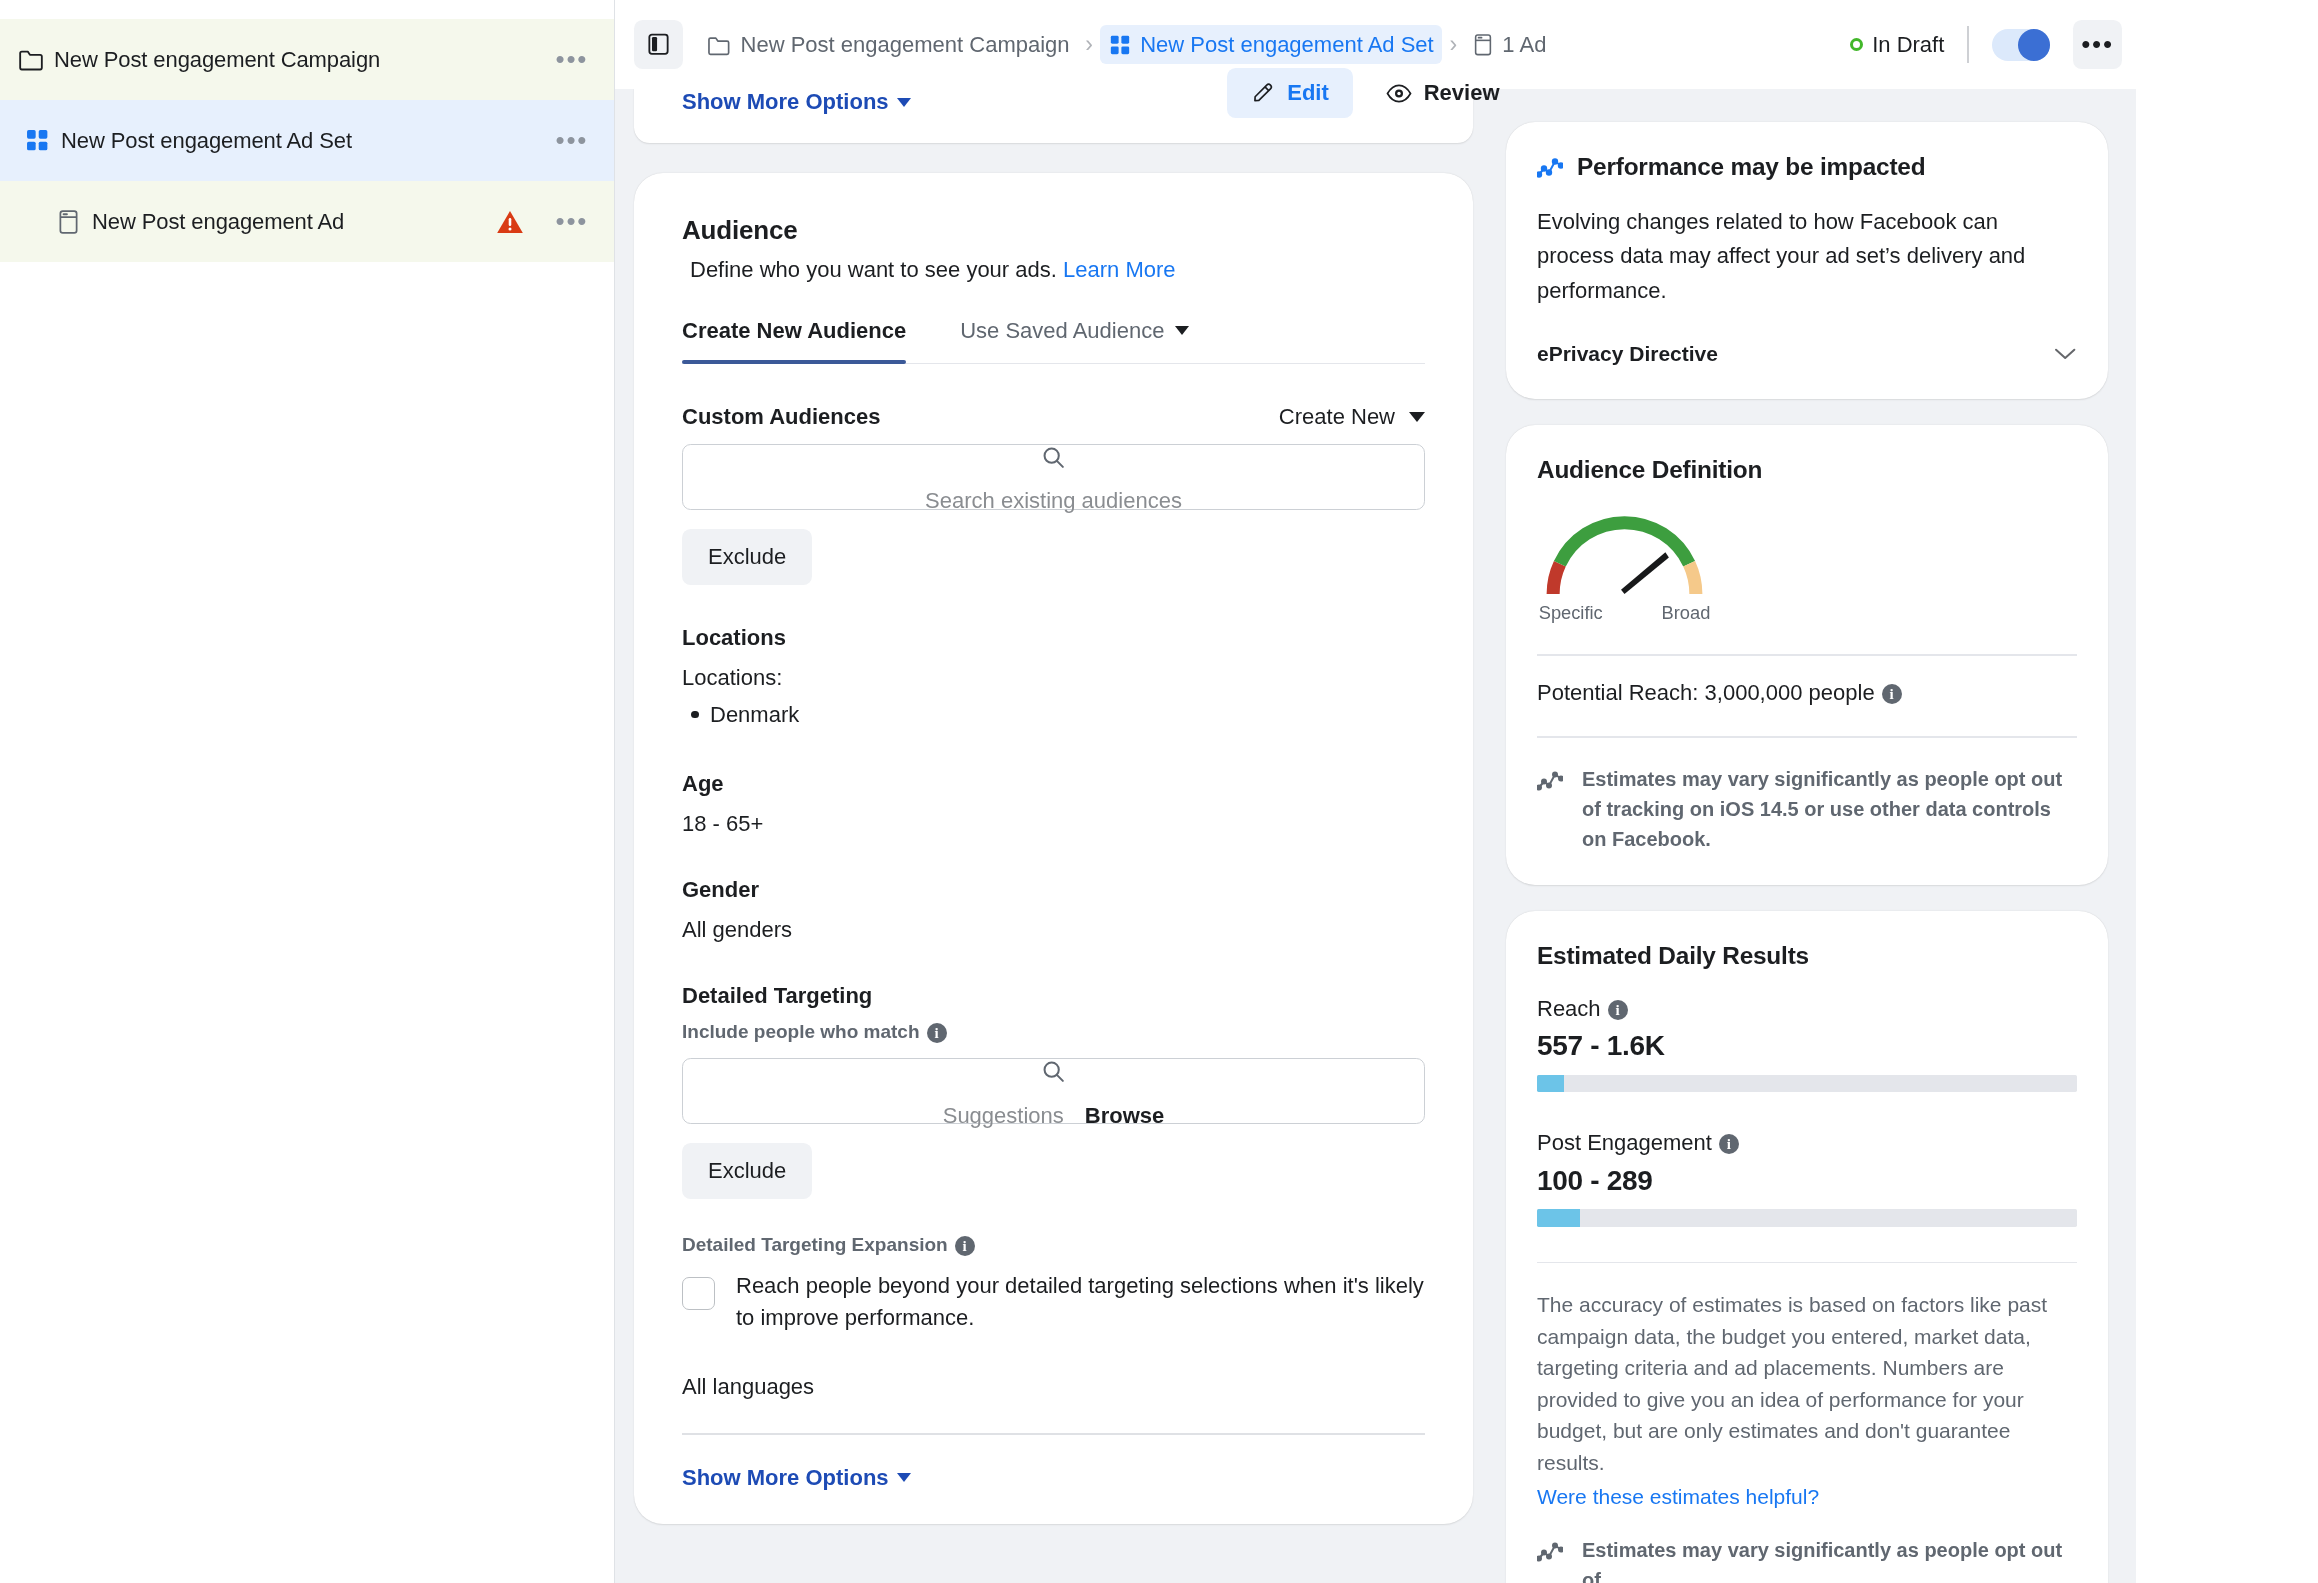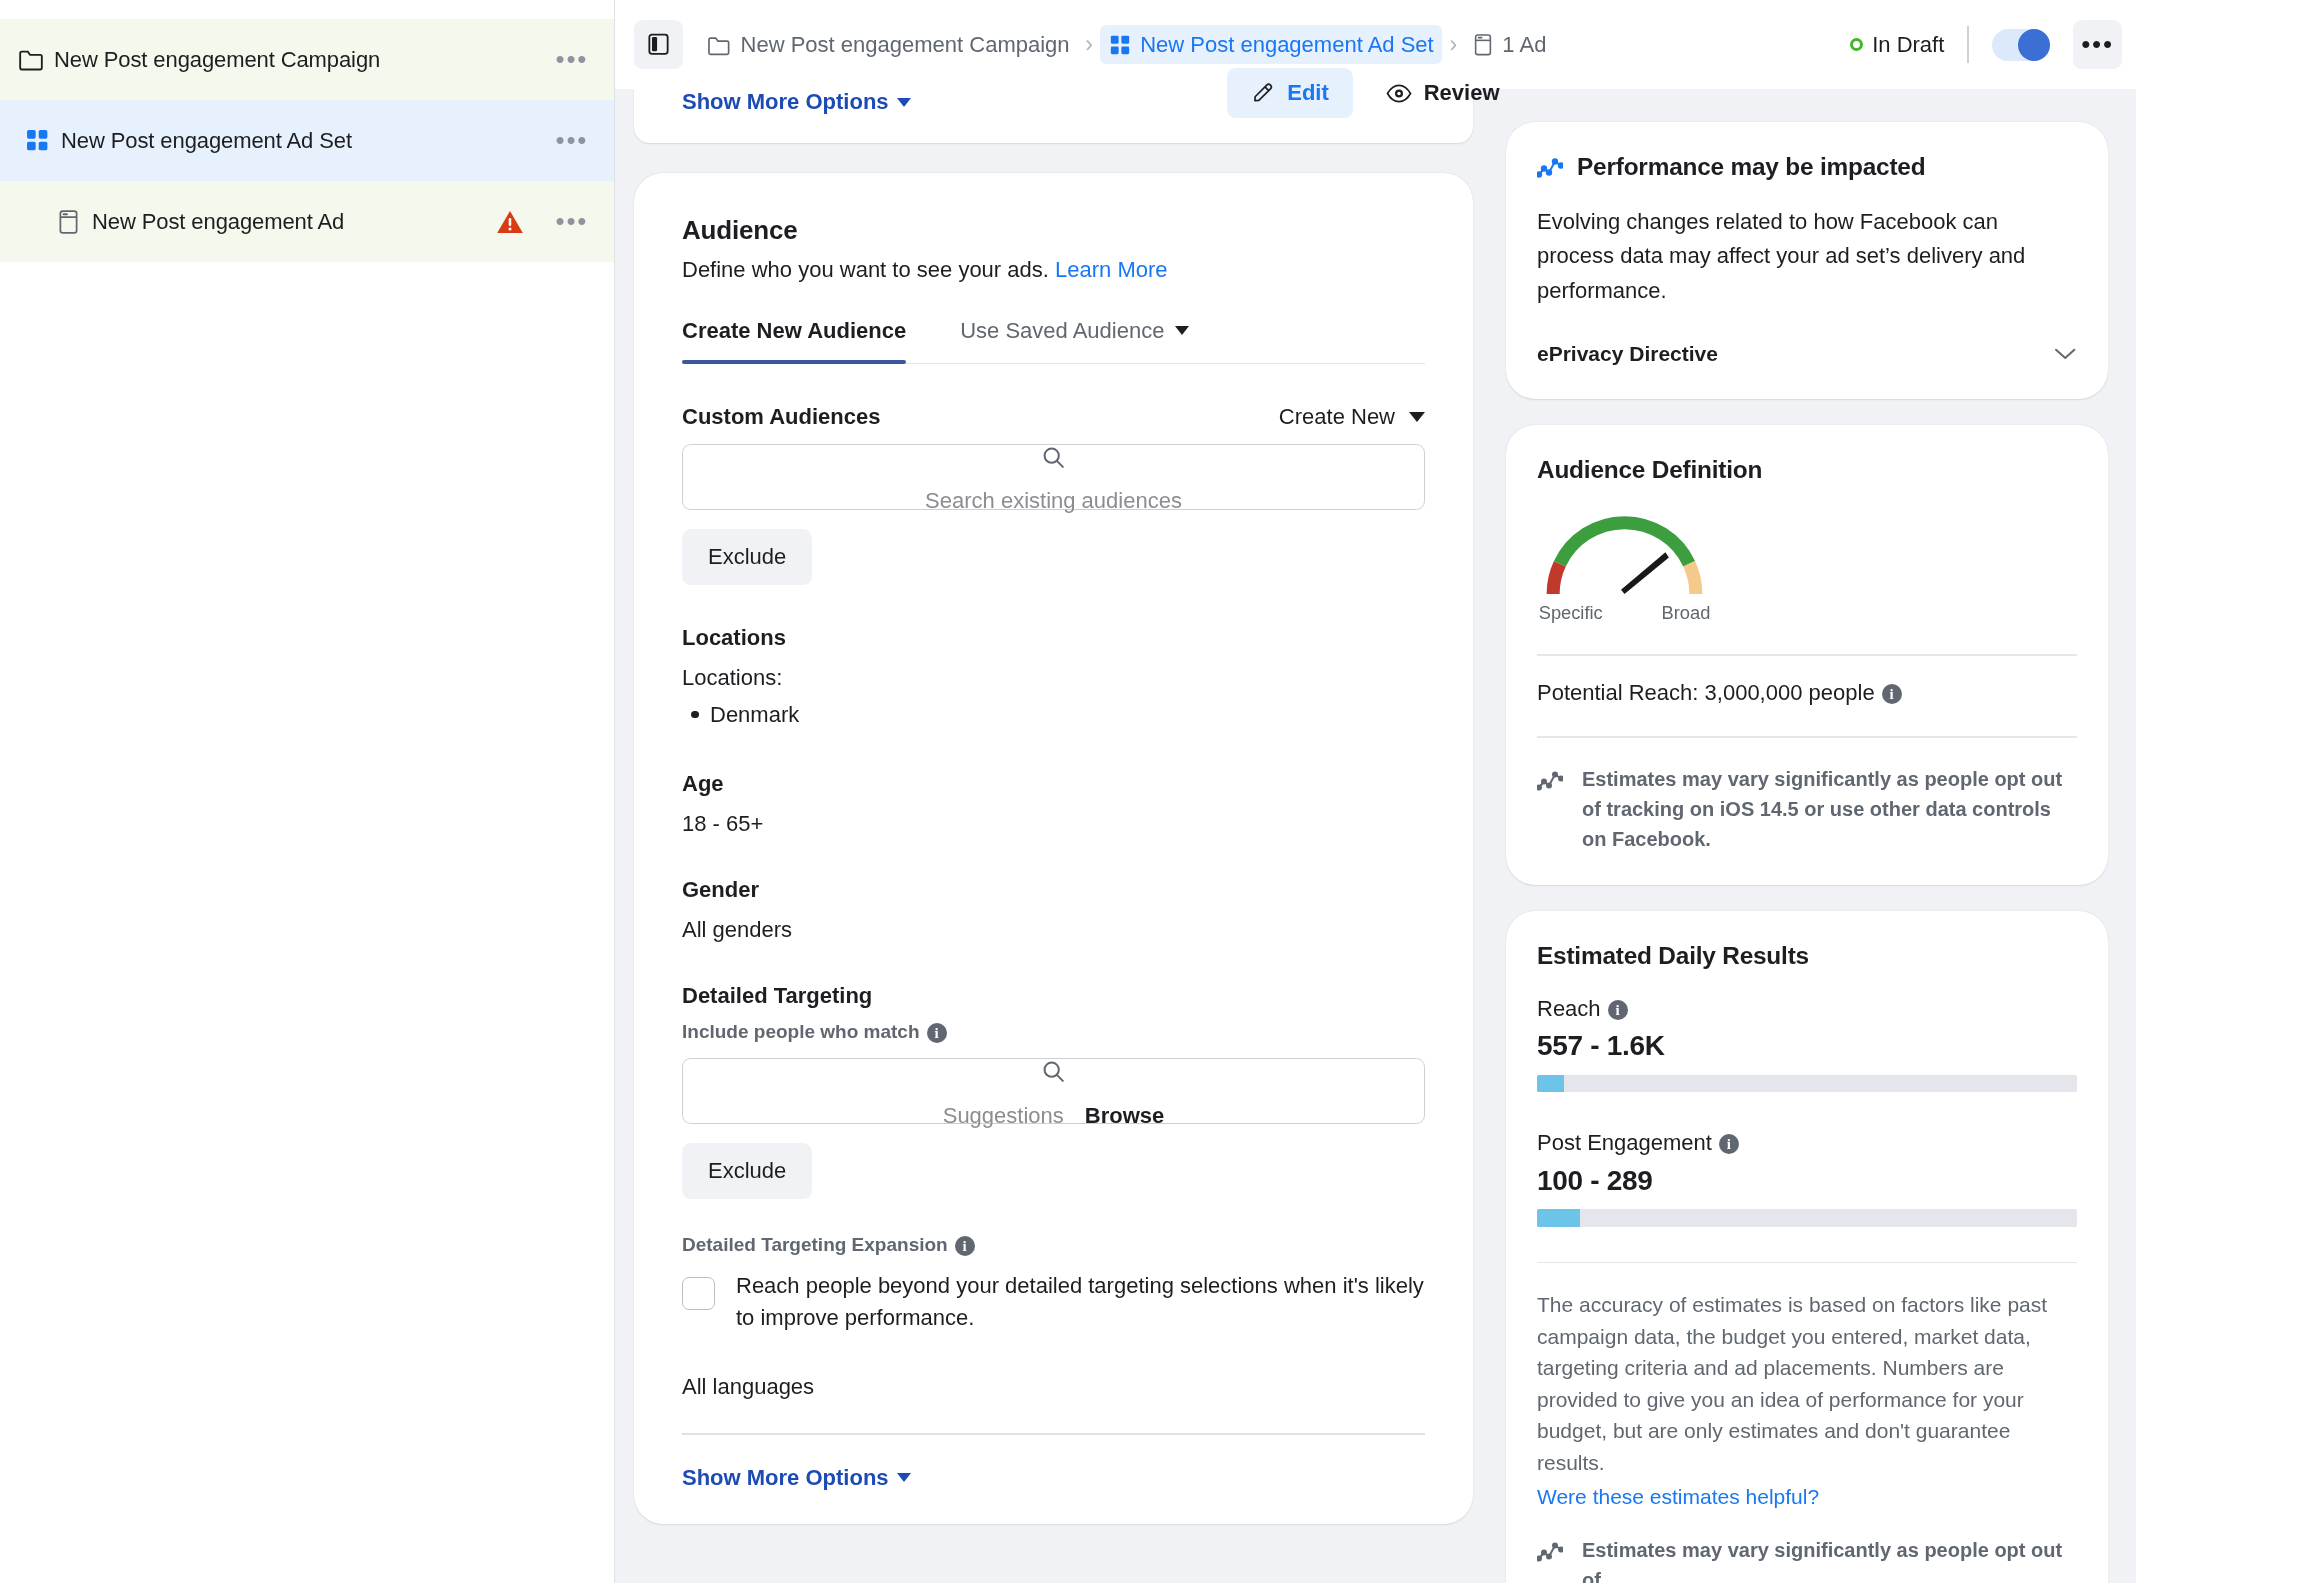--- a/index.html
+++ b/index.html
@@ -123,21 +123,21 @@
     margin-top: 0; position: relative;
   }
   .show-more {
     font-size: 22px; font-weight: bold; color: #1d4bb5; cursor: pointer;
     display: inline-flex; align-items: center; gap: 8.7px;
   }
   .caret-down { width: 0; height: 0; border-left: 7.9px solid transparent; border-right: 7.9px solid transparent; border-top: 9.6px solid currentColor; }
 
   .audience-card { padding: 42px 48px 33px 48px; }
   .sec-title { font-size: 26px; font-weight: bold; color: #1c1e21; letter-spacing: -0.2px; }
-  .sec-sub { font-size: 22px; color: #1c1e21; margin-top: 10.5px; }
+  .sec-sub { font-size: 22px; color: #1c1e21; margin-top: 10.5px; margin-left: 8px; }
   .sec-sub a { color: #1877f2; text-decoration: none; cursor: pointer; }
 
   .tabs-row {
     display: flex; align-items: flex-end; gap: 54px;
     margin-top: 35px; border-bottom: 1.7px solid #e4e6eb;
   }
   .tab {
     font-size: 22px; color: #606770; padding-bottom: 19px; cursor: pointer;
     position: relative; display: inline-flex; align-items: center; gap: 10.5px; white-space: nowrap;
   }

